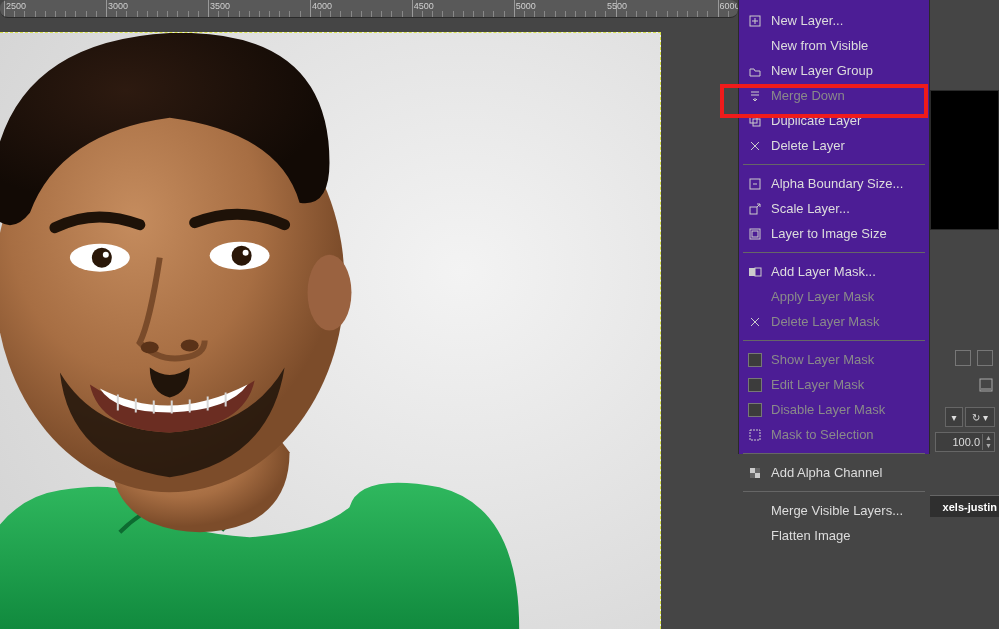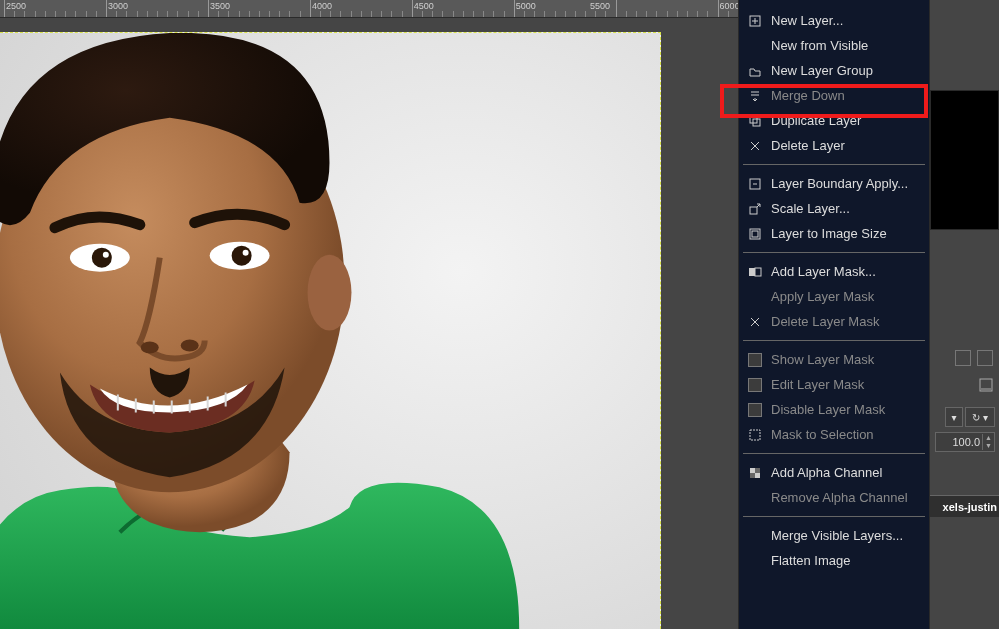--- a/index.html
+++ b/index.html
@@ -16,20 +16,21 @@
   
   .ruler {
     position: absolute;
     left: 0; top: 0;
     width: 738px; height: 18px;
     background: #595959;
     border-bottom: 1px solid #2a2a2a;
     color: #cfcfcf;
     font-size: 10px;
     overflow: hidden;
+    border-radius: 8px;
   }
   .ruler .tick-major { position: absolute; top: 0; height: 18px; border-left: 1px solid #999; }
   .ruler .tick-minor { position: absolute; bottom: 0; height: 6px; border-left: 1px solid #888; }
   .ruler .tick-label { position: absolute; top: 1px; font-size: 9px; }
 
   
   .canvas-wrap {
     position: absolute;
     left: 0; top: 18px;
     width: 738px; height: 611px;
@@ -49,22 +50,22 @@
   .portrait {
     position: absolute;
     inset: 0;
   }
 
   
   .context-menu {
     position: absolute;
     left: 738px; top: 0;
     width: 192px;
-    height: 629px;
-    background: #0f172a;
+    height: 454px;
+    background: #4c1d95;
     border-left: 1px solid #2a2a2a;
     border-right: 1px solid #2a2a2a;
     color: #ddd;
     padding: 8px 0;
   }
   .menu-item {
     display: flex;
     align-items: center;
     height: 25px;
     padding: 0 10px 0 8px;
@@ -229,21 +230,21 @@
     <div class="tick-minor" style="left: 523.939px;"></div>
     <div class="tick-minor" style="left: 534.133px;"></div>
     <div class="tick-minor" style="left: 544.326px;"></div>
     <div class="tick-minor" style="left: 554.519px;"></div>
     <div class="tick-minor" style="left: 564.713px;"></div>
     <div class="tick-minor" style="left: 574.906px;"></div>
     <div class="tick-minor" style="left: 585.099px;"></div>
     <div class="tick-minor" style="left: 595.293px;"></div>
     <div class="tick-minor" style="left: 605.486px;"></div>
     <div class="tick-major" style="left: 615.68px;"></div>
-    <div class="tick-label" style="left: 590px;">5500</div>
+    <div class="tick-label" style="left: 607px;">5500</div>
     <div class="tick-minor" style="left: 625.873px;"></div>
     <div class="tick-minor" style="left: 636.066px;"></div>
     <div class="tick-minor" style="left: 646.26px;"></div>
     <div class="tick-minor" style="left: 656.453px;"></div>
     <div class="tick-minor" style="left: 666.646px;"></div>
     <div class="tick-minor" style="left: 676.84px;"></div>
     <div class="tick-minor" style="left: 687.033px;"></div>
     <div class="tick-minor" style="left: 697.227px;"></div>
     <div class="tick-minor" style="left: 707.42px;"></div>
     <div class="tick-major" style="left: 717.613px;"></div>
@@ -358,21 +359,21 @@
       <span class="mi-label">Delete Layer</span>
     </div>
     <div class="menu-sep"></div>
     <div class="menu-item">
       <span class="mi-icon">
         <svg width="14" height="14">
           <rect x="2" y="2" width="10" height="10" fill="none" stroke="#ccc"></rect>
           <path d="M5 7h4" stroke="#ccc"></path>
         </svg>
       </span>
-      <span class="mi-label">Layer Boundary Apply...</span>
+      <span class="mi-label">Alpha Boundary Size...</span>
     </div>
     <div class="menu-item">
       <span class="mi-icon">
         <svg width="14" height="14">
           <rect x="2" y="5" width="7" height="7" fill="none" stroke="#ccc"></rect>
           <path d="M9 5L12 2M12 2h-3M12 2v3" stroke="#ccc" fill="none"></path>
         </svg>
       </span>
       <span class="mi-label">Scale Layer...</span>
     </div>
@@ -438,24 +439,20 @@
     <div class="menu-item">
       <span class="mi-icon">
         <svg width="14" height="14">
           <rect x="2" y="2" width="5" height="5" fill="#ccc"></rect>
           <rect x="7" y="7" width="5" height="5" fill="#ccc"></rect>
           <rect x="7" y="2" width="5" height="5" fill="#666"></rect>
           <rect x="2" y="7" width="5" height="5" fill="#666"></rect>
         </svg>
       </span>
       <span class="mi-label">Add Alpha Channel</span>
-    </div>
-    <div class="menu-item disabled">
-      <span class="mi-icon"></span>
-      <span class="mi-label">Remove Alpha Channel</span>
     </div>
     <div class="menu-sep"></div>
     <div class="menu-item">
       <span class="mi-icon"></span>
       <span class="mi-label">Merge Visible Layers...</span>
     </div>
     <div class="menu-item">
       <span class="mi-icon"></span>
       <span class="mi-label">Flatten Image</span>
     </div>

